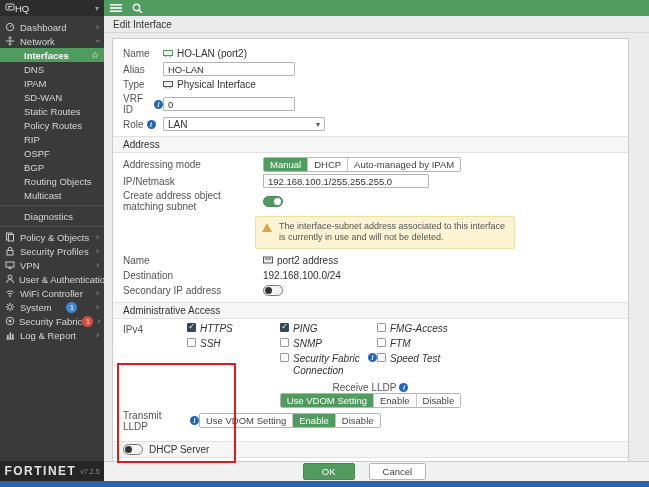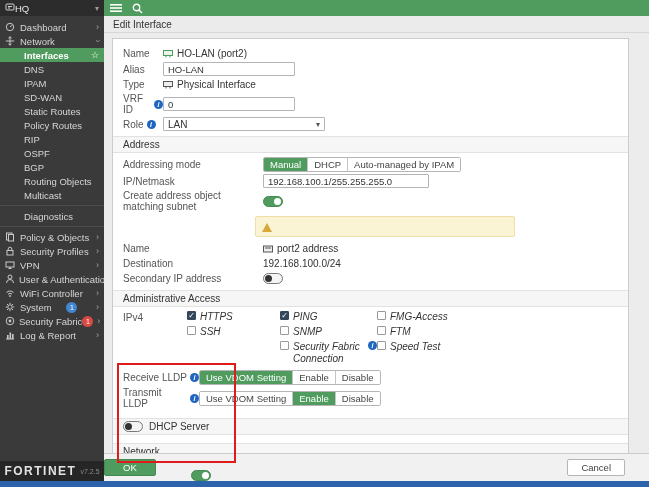--- a/index.html
+++ b/index.html
@@ -80,22 +80,22 @@
     display:inline-flex; align-items:center; justify-content:center; margin-right:4px; flex-shrink:0; }
   .cb.on { background:#33465a; border-color:#33465a; color:#fff; font-size:8px; line-height:8px; }
   .cb-grid { display:flex; align-items:flex-start; }
   .cb-col { display:flex; flex-direction:column; gap:3px; }
   .cb-col.c1 { width:93px; } .cb-col.c2 { width:97px; } .cb-col.c3 { width:auto; }
   .cb-row { display:flex; align-items:flex-start; color:#333; line-height:1.2; }
   .cb-row .txt { white-space:normal;font-style:italic; }
 
   .nic { display:inline-flex; flex-shrink:0; }
 
-  .footerbar { height:28px; background:#f1f1f1; border-top:1px solid #ccc; display:flex;
-    align-items:center; justify-content:space-between; gap:14px; padding-right:24px; }
+  .footerbar { height:20px; background:#f1f1f1; border-top:1px solid #ccc; display:flex;
+    align-items:center; justify-content:center; gap:14px; padding-right:24px; }
   .btn { font-size:9.5px; font-family:"Liberation Sans",sans-serif; border-radius:2px; cursor:pointer; }
   .btn.ok { background:#4f9c5e; color:#fff; border:1px solid #458a53; padding:2px 18px; }
   .btn.cancel { background:#fff; color:#444; border:1px solid #b5b5b5; padding:2px 13px; }
 
   .bottom-blue { height:6px; background:#2c63ab; }
 
   .annot { position:absolute; left:117px; top:363px; width:119px; height:100px;
     border:2px solid #e01b1b; pointer-events:none; z-index:50; }
 </style>
 </head>
@@ -378,20 +378,21 @@
             <input class="input" style="width: 166px;" readonly="" value="192.168.100.1/255.255.255.0">
           </div>
 
           <div class="row">
             <span class="lbl w140">Create address object matching subnet</span>
             <span class="toggle on"></span>
           </div>
 
           <div class="warnbox">
             <span class="warn-tri"></span>
+            <span>The interface-subnet address associated to this interface is currently in use and will not be deleted.</span>
           </div>
 
           <div class="row">
             <span class="lbl w140">Name</span>
             <span class="val">
               <span class="nic">
                 <svg width="10" height="8" viewBox="0 0 10 8">
                     <rect x="0.5" y="1" width="9" height="6" fill="#eee" stroke="#555"></rect>
                     <line x1="2" y1="3" x2="8" y2="3" stroke="#555"></line>
                   </svg>
@@ -452,21 +453,21 @@
                     <span class="txt">FTM</span>
                   </span>
                 <span class="cb-row">
                     <span class="cb"></span>
                     <span class="txt">Speed Test</span>
                   </span>
               </div>
             </div>
           </div>
 
-          <div class="row" style="margin-top:5px;">
+          <div class="row" style="margin-top:5px;flex-direction:column;">
             <span class="lbl w76" style="display:flex;align-items:center;">
               <span>Receive LLDP</span>
               <span class="info">i</span>
             </span>
             <span class="seg">
               <span class="sel">Use VDOM Setting</span>
               <span>Enable</span>
               <span>Disable</span>
             </span>
           </div>

